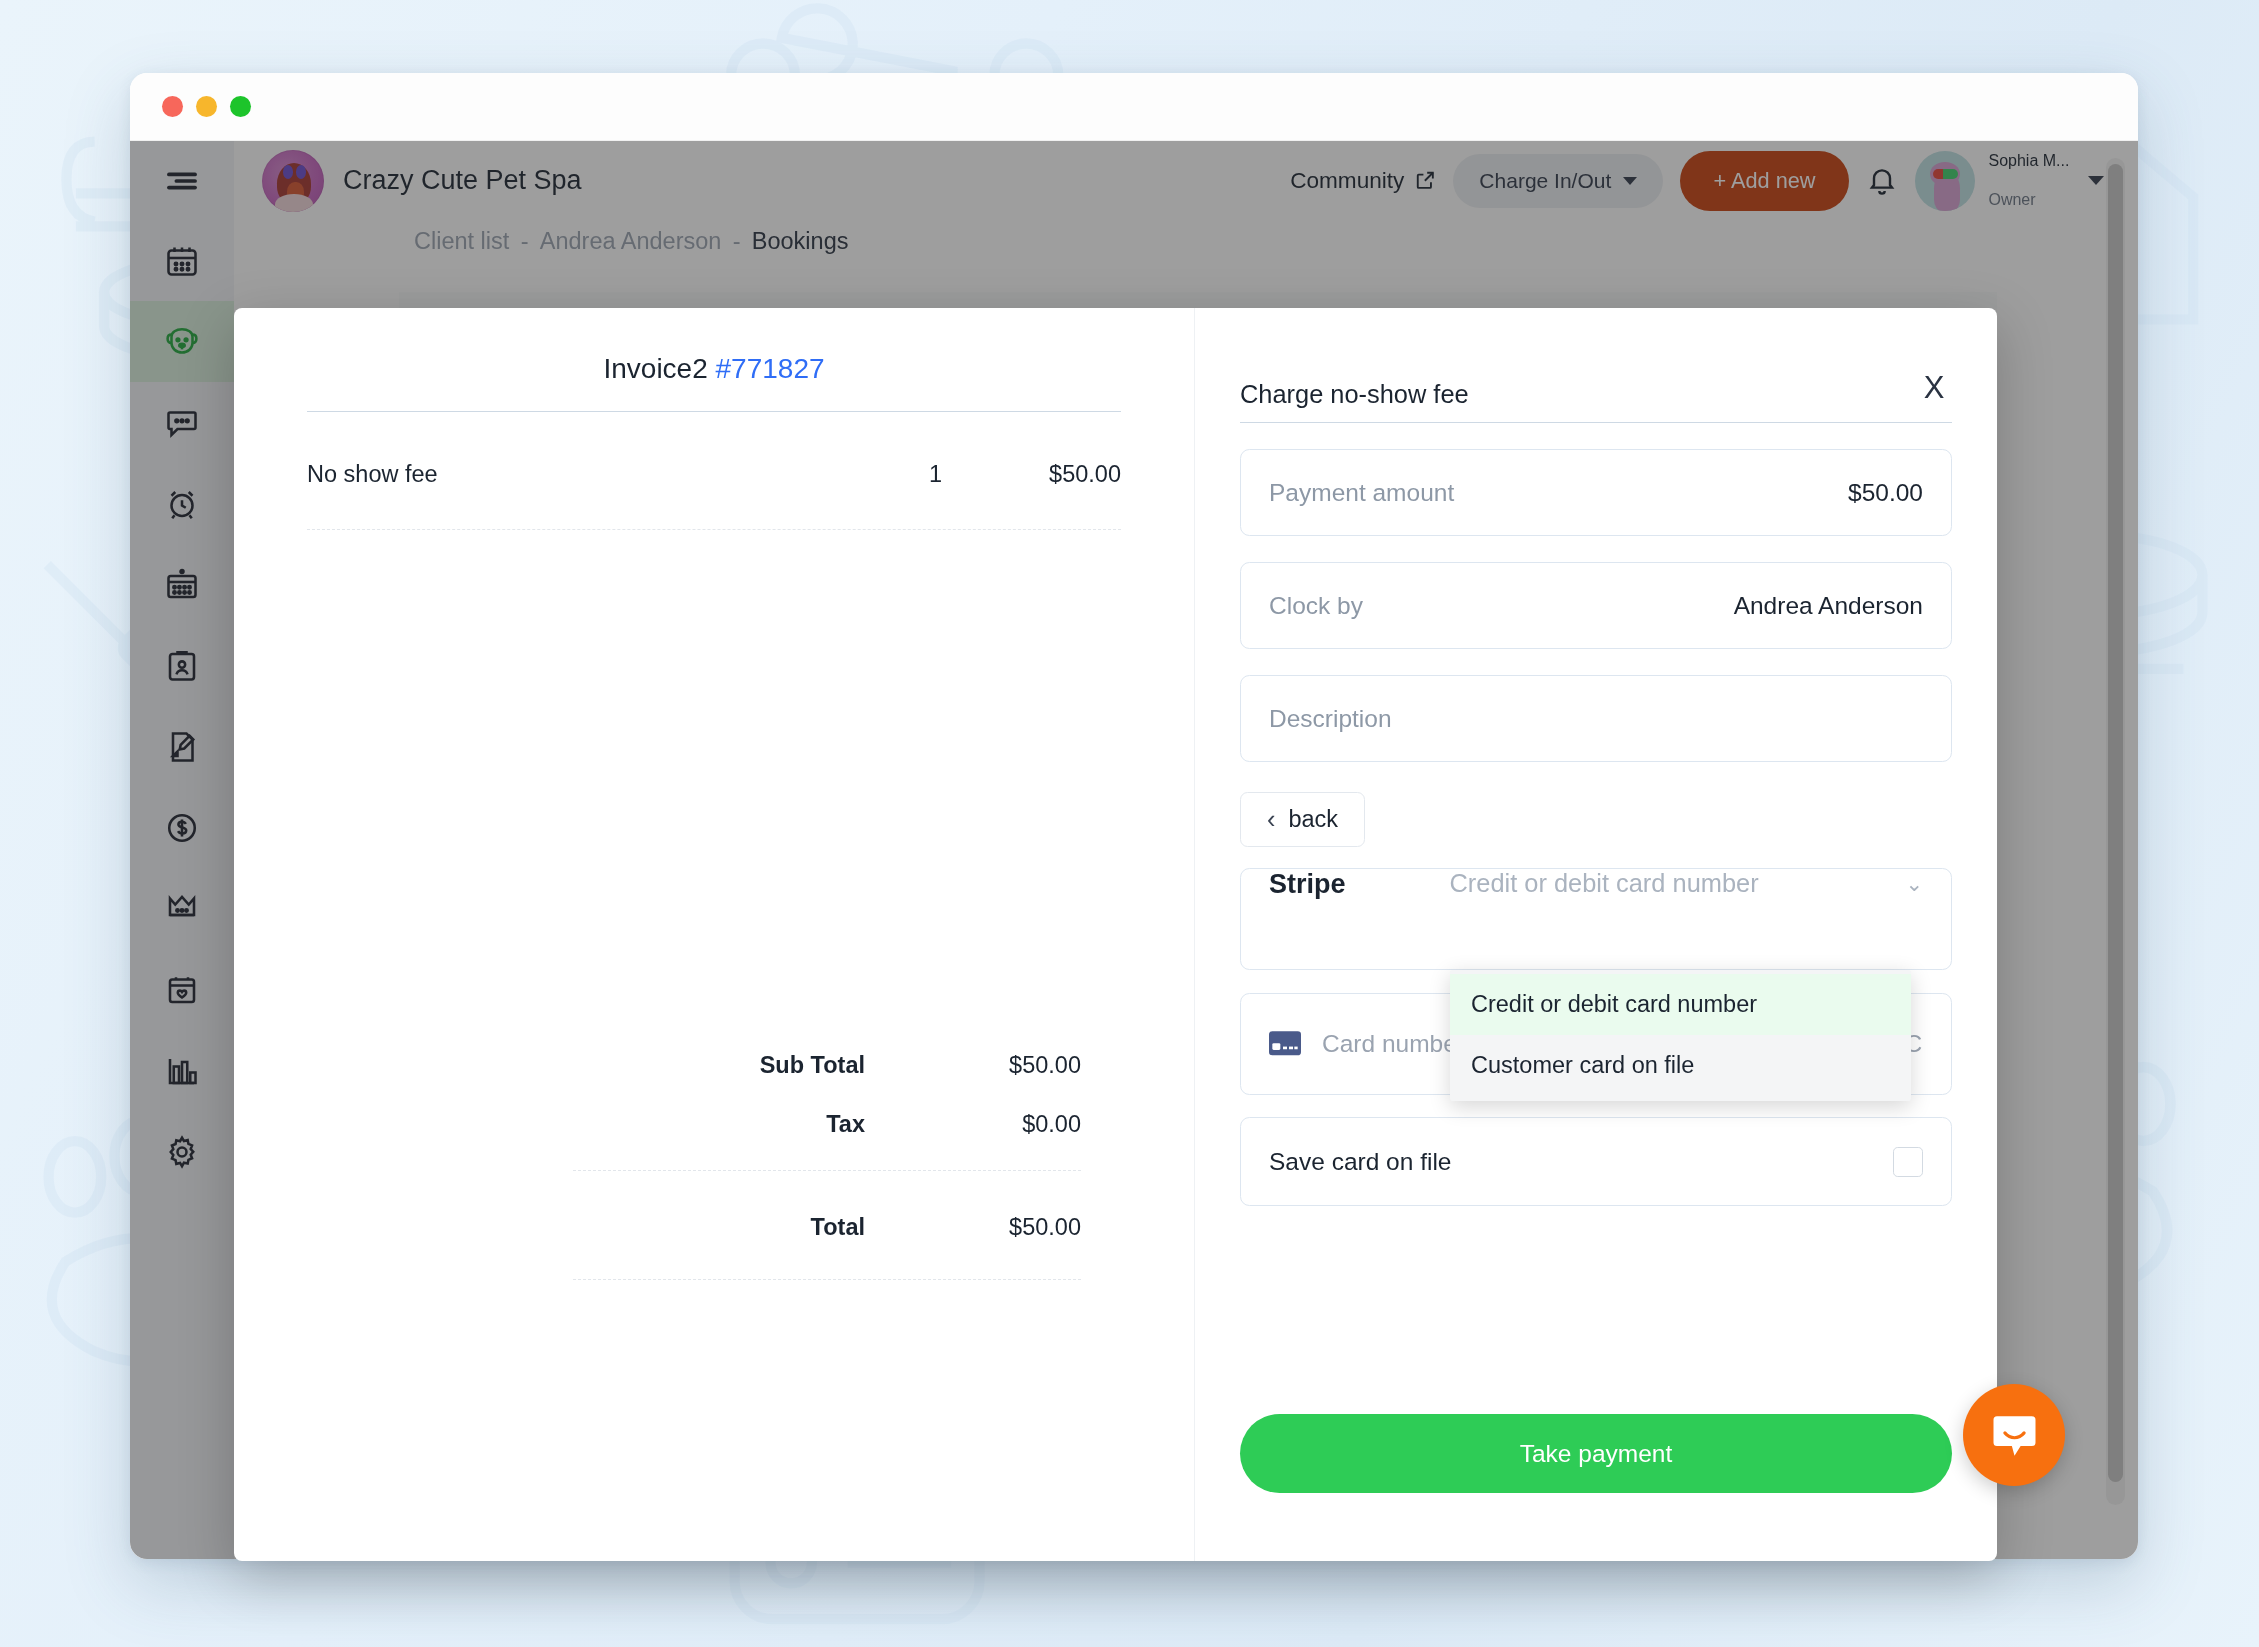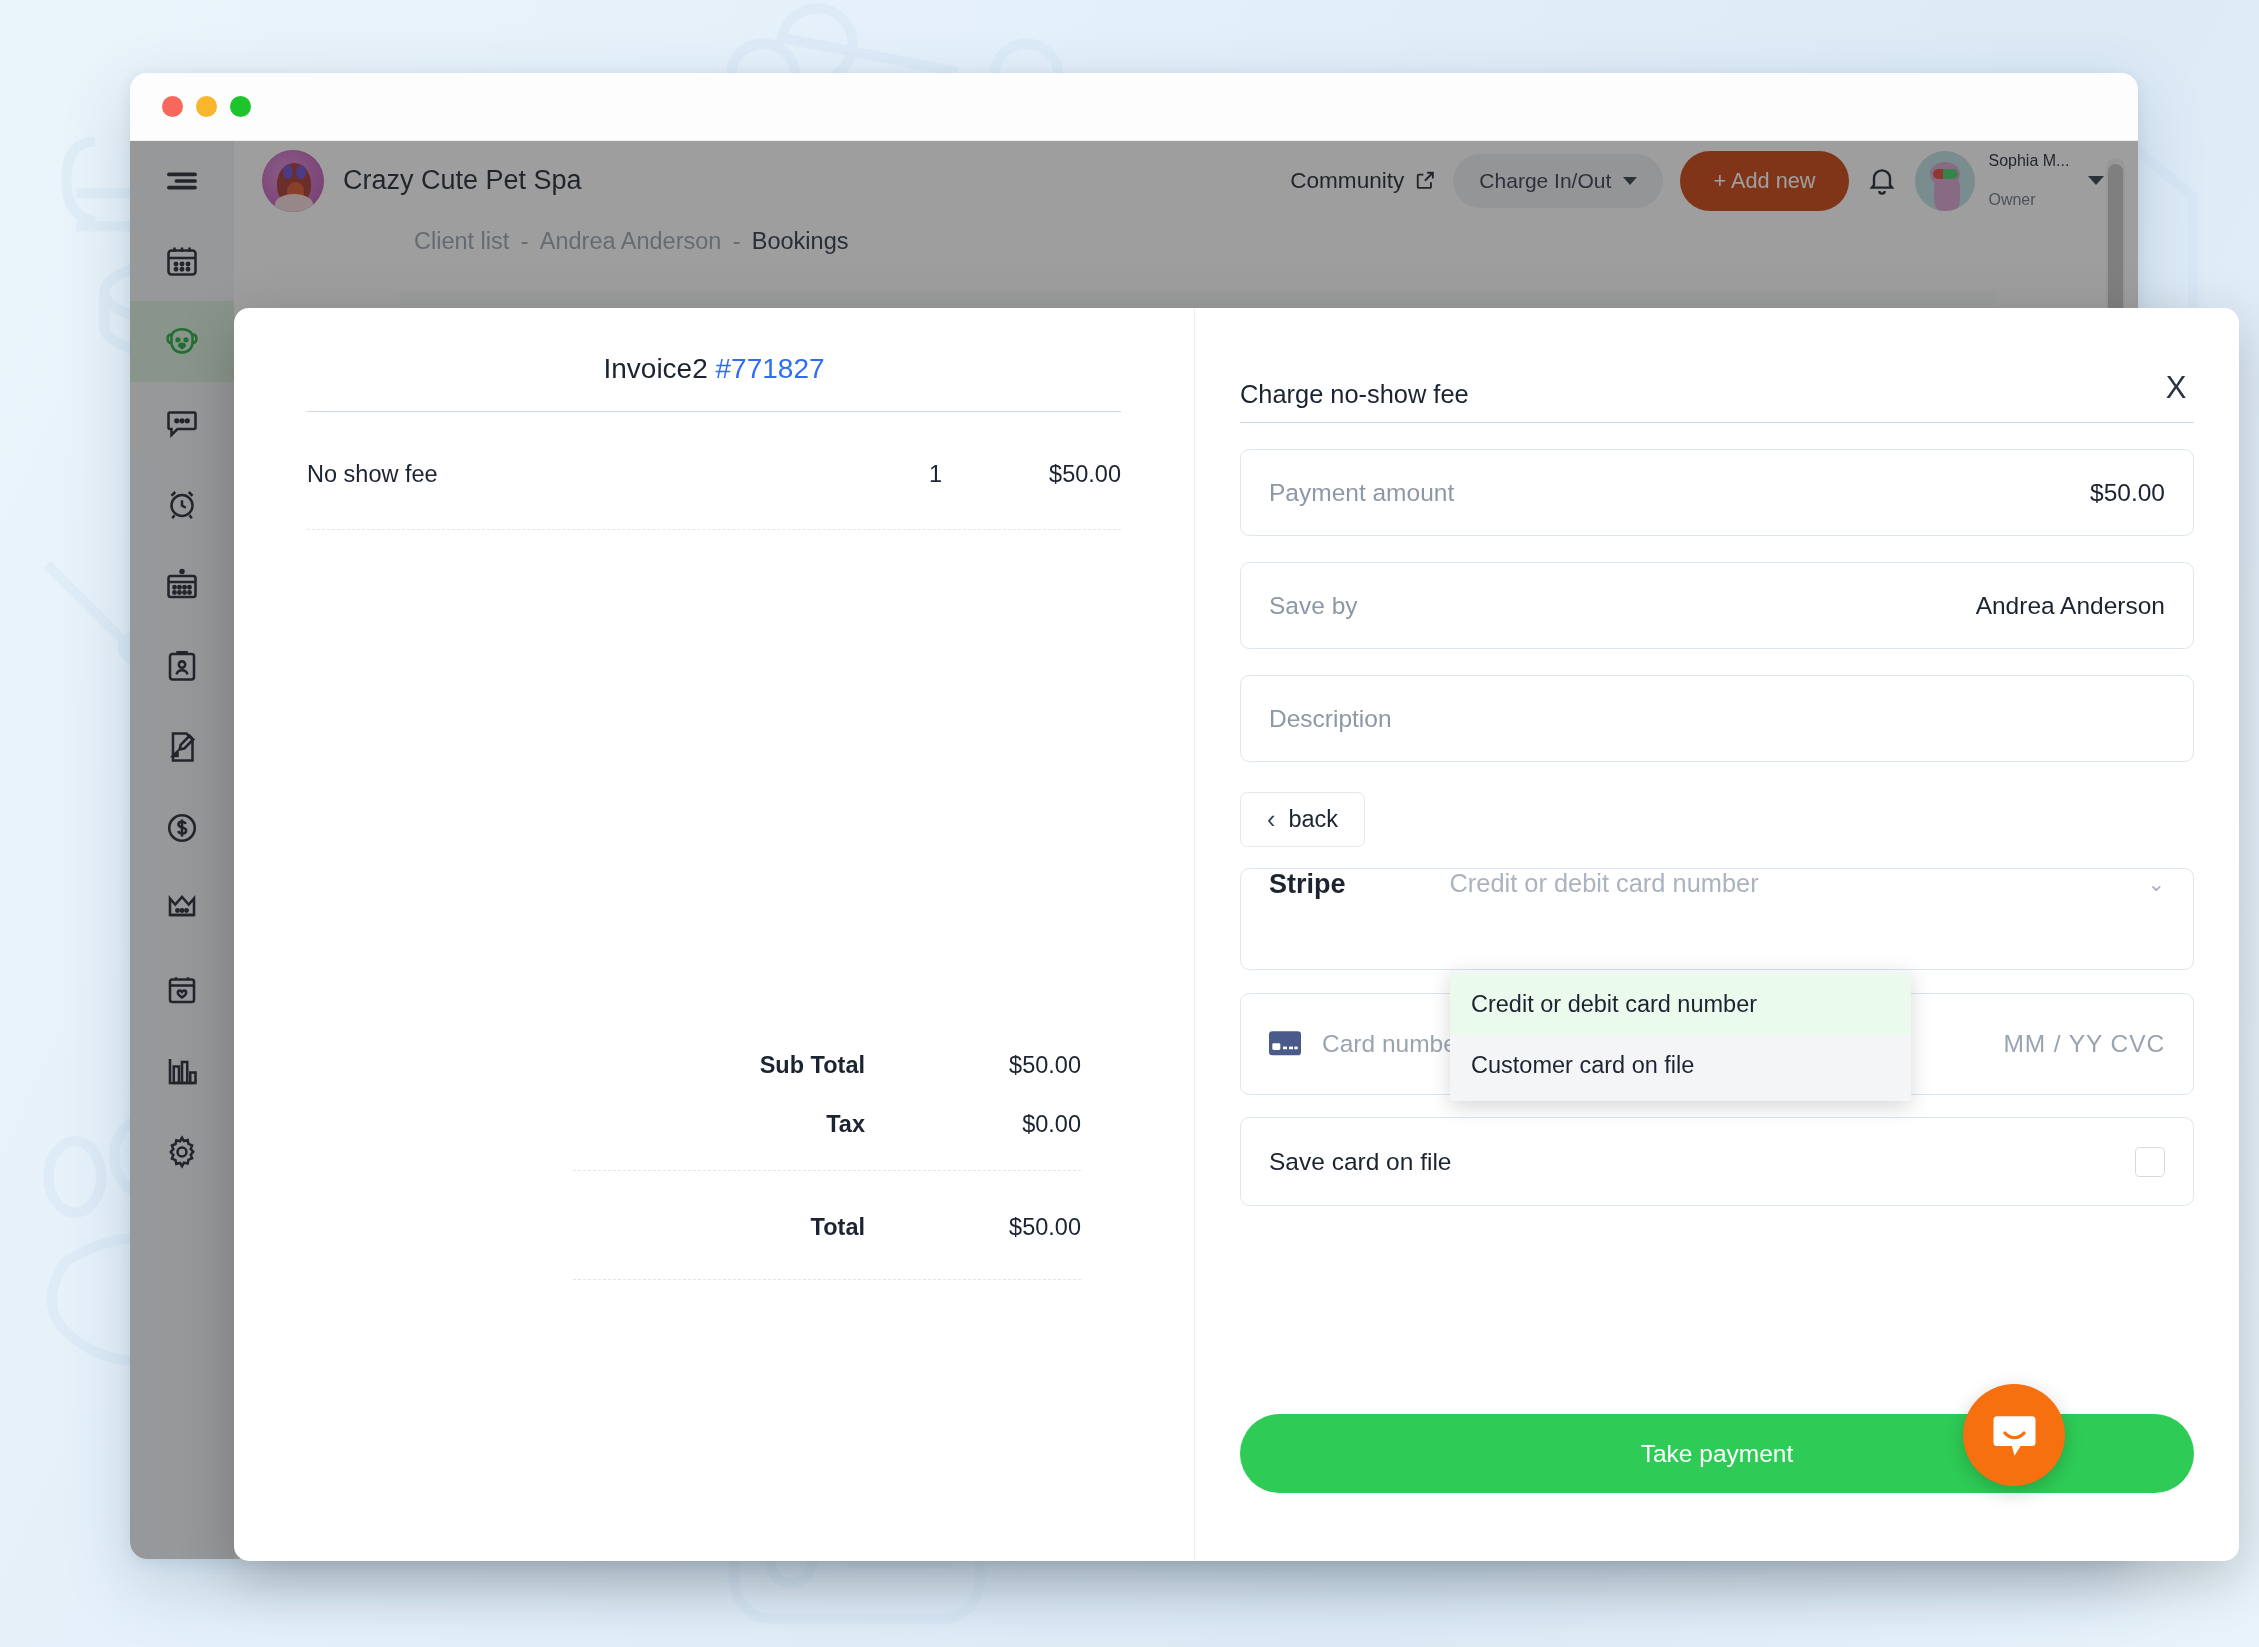--- a/index.html
+++ b/index.html
@@ -142,23 +142,23 @@
   
   .dim {
     position: absolute; left: 0; top: 68px; width: 2008px; height: 1418px;
     background: rgba(40,40,40,.45);
   }
 
   
   .modal {
     position: absolute;
     left: 234px; top: 308px;
-    width: 2005px; height: 1253px;
+    width: 1763px; height: 1253px;
     background: #fff;
-    border-radius: 15px;
+    border-radius: 8px;
     box-shadow: 0 17px 56px rgba(0,0,0,.22);
     display: flex;
     overflow: visible;
   }
   .modal-left {
     width: 961px; padding: 0;
     border-right: 0.9px solid #eef1f4;
     position: relative;
   }
   .modal-right { flex: 1; position: relative; padding: 0 45px 0 45px; }
@@ -624,21 +624,21 @@
         <div class="rp-close">X</div>
       </div>
       <div class="rp-rule"></div>
 
       <div class="field">
         <span class="flabel">Payment amount</span>
         <span class="fval">$50.00</span>
       </div>
 
       <div class="field">
-        <span class="flabel">Save by</span>
+        <span class="flabel">Clock by</span>
         <span class="fval">Andrea Anderson</span>
       </div>
 
       <div class="field">
         <span class="flabel">Description</span>
       </div>
 
       <button class="backbtn">
         <span class="chev">‹</span>
         <span>back</span>

